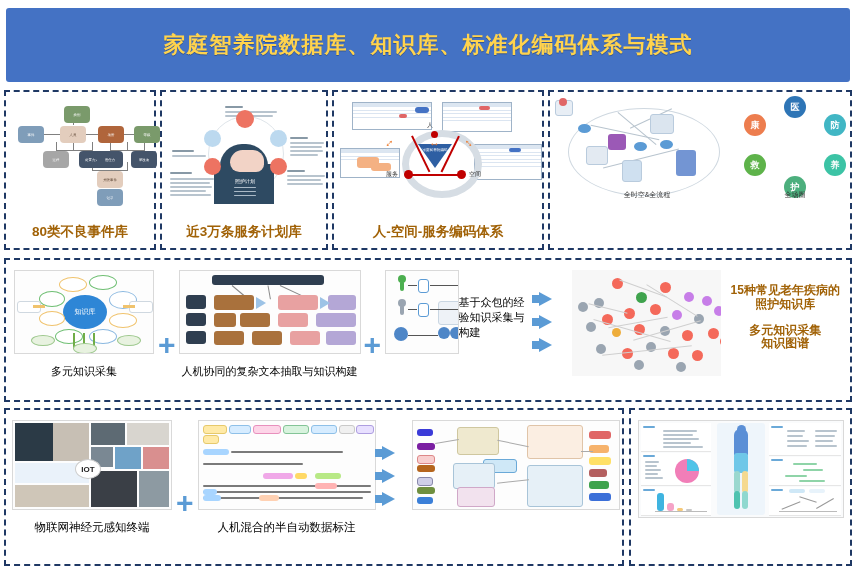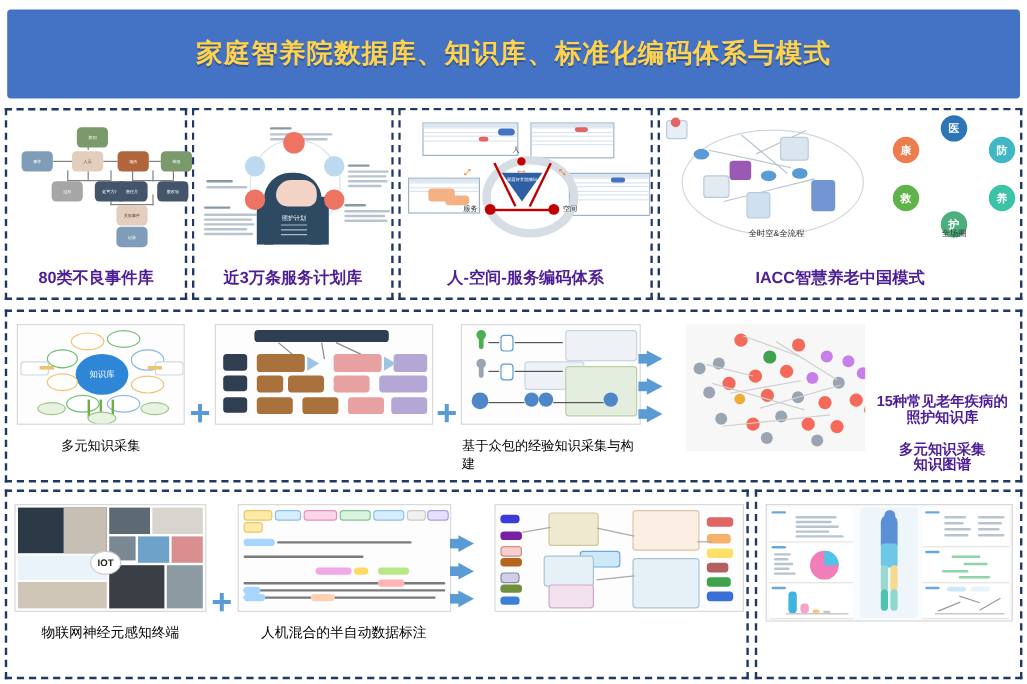--- a/index.html
+++ b/index.html
@@ -15,21 +15,21 @@
 
   
   .row{position:absolute;display:flex;}
   .panel{border:2px dashed #1f3864;box-sizing:border-box;background:#fff;
          display:flex;flex-direction:column;align-items:center;position:relative;}
   .row1{left:4px;top:90px;width:848px;height:160px;gap:4px;}
   .r1c{height:160px;}
   .row2{left:4px;top:258px;width:848px;height:144px;}
   .row3{left:4px;top:408px;width:848px;height:158px;gap:5px;}
 
-  .caption{color:#4c1d95;font-weight:bold;text-align:center;line-height:1.15;}
+  .caption{color:#a16207;font-weight:bold;text-align:center;line-height:1.15;}
   .cap-r1{font-size:13.5px;position:absolute;bottom:8px;left:0;right:0;}
   .cap-small{font-size:11px;color:#000;font-weight:normal;}
 
   .art{position:relative;overflow:hidden;background:#fff;}
 
   
   .bx{position:absolute;border-radius:3px;}
   .ln{position:absolute;background:#808080;}
 
   
@@ -244,21 +244,20 @@
         <div style="position:absolute;left:44px;top:98px;width:106px;text-align:center;font-size:7px;color:#333;">全时空&amp;全流程</div>
 
         <div class="hub" style="left:234px;top:4px;width:22px;height:22px;background:#2e75b6;font-size:9px;">医</div>
         <div class="hub" style="left:274px;top:22px;width:22px;height:22px;background:#41b6c4;font-size:9px;">防</div>
         <div class="hub" style="left:274px;top:62px;width:22px;height:22px;background:#3cc3a5;font-size:9px;">养</div>
         <div class="hub" style="left:234px;top:84px;width:22px;height:22px;background:#4caf7d;font-size:9px;">护</div>
         <div class="hub" style="left:194px;top:62px;width:22px;height:22px;background:#5eb34a;font-size:9px;">救</div>
         <div class="hub" style="left:194px;top:22px;width:22px;height:22px;background:#ed7d4e;font-size:9px;">康</div>
         <div style="position:absolute;left:208px;top:98px;width:74px;text-align:center;font-size:7px;color:#333;">全场圈</div>
       </div>
-      <div class="caption cap-r1">IACC智慧养老中国模式</div>
     </div>
   </div>
 
   <div class="row row2">
     <div class="panel" style="width:848px;height:144px;flex-direction:row;align-items:flex-start;padding:10px 8px;">
 
       <div style="width:140px;display:flex;flex-direction:column;align-items:center;">
         <div class="subart" style="width:138px;height:82px;">
           <div class="circ" style="left:48px;top:24px;width:44px;height:34px;background:#2e86d6;"></div>
           <div style="position:absolute;left:48px;top:36px;width:44px;text-align:center;color:#fff;font-size:7px;">知识库</div>
@@ -302,25 +301,26 @@
           <div style="position:absolute;left:140px;top:26px;width:0;height:0;border-top:6px solid transparent;border-bottom:6px solid transparent;border-left:10px solid #9dc3e6;"></div>
           <div class="bx" style="left:34px;top:42px;width:22px;height:14px;background:#a9713c;"></div>
           <div class="bx" style="left:60px;top:42px;width:30px;height:14px;background:#a9713c;"></div>
           <div class="bx" style="left:98px;top:42px;width:30px;height:14px;background:#e8a1a1;"></div>
           <div class="bx" style="left:136px;top:42px;width:40px;height:14px;background:#b4a7d6;"></div>
           <div class="bx" style="left:34px;top:60px;width:30px;height:14px;background:#a9713c;"></div>
           <div class="bx" style="left:72px;top:60px;width:30px;height:14px;background:#a9713c;"></div>
           <div class="bx" style="left:110px;top:60px;width:30px;height:14px;background:#e8a1a1;"></div>
           <div class="bx" style="left:146px;top:60px;width:30px;height:14px;background:#b4a7d6;"></div>
         </div>
+        <div class="cap-small" style="margin-top:10px;">人机协同的复杂文本抽取与知识构建</div>
       </div>
 
       <div class="plus" style="margin:30px 4px 0 4px;">+</div>
 
-      <div style="width:148px;display:flex;flex-direction:column;align-items:center;">
+      <div style="width:148px;display:flex;flex-direction:row;align-items:center;">
         <div class="subart" style="width:148px;height:82px;">
           <div class="bx" style="left:86px;top:4px;width:58px;height:24px;background:#eef2f7;border:1px solid #c9d6e2;"></div>
           <div class="bx" style="left:52px;top:30px;width:48px;height:22px;background:#eef2f7;border:1px solid #c9d6e2;"></div>
           <div class="bx" style="left:86px;top:34px;width:58px;height:40px;background:#e4eede;border:1px solid #b8cfa8;"></div>
           <div class="bx" style="left:14px;top:10px;width:4px;height:10px;background:#4caf50;"></div>
           <div class="circ" style="left:12px;top:4px;width:8px;height:8px;background:#4caf50;"></div>
           <div class="bx" style="left:14px;top:34px;width:4px;height:10px;background:#9aa5b1;"></div>
           <div class="circ" style="left:12px;top:28px;width:8px;height:8px;background:#9aa5b1;"></div>
           <div class="bx" style="left:32px;top:8px;width:9px;height:12px;background:#fff;border:1px solid #5b9bd5;"></div>
           <div class="bx" style="left:32px;top:32px;width:9px;height:12px;background:#fff;border:1px solid #5b9bd5;"></div>
@@ -375,21 +375,21 @@
         <div class="ln" style="left:16px;top:38px;width:40px;height:1px;background:#cfcfcf;transform:rotate(14deg);"></div>
         <div class="ln" style="left:36px;top:52px;width:60px;height:1px;background:#cfcfcf;transform:rotate(-10deg);"></div>
         <div class="ln" style="left:46px;top:18px;width:50px;height:1px;background:#cfcfcf;transform:rotate(20deg);"></div>
         <div class="ln" style="left:60px;top:60px;width:70px;height:1px;background:#cfcfcf;transform:rotate(-16deg);"></div>
         <div class="ln" style="left:30px;top:80px;width:90px;height:1px;background:#cfcfcf;transform:rotate(-6deg);"></div>
         <div class="ln" style="left:70px;top:30px;width:60px;height:1px;background:#cfcfcf;transform:rotate(32deg);"></div>
         <div class="ln" style="left:20px;top:60px;width:80px;height:1px;background:#cfcfcf;transform:rotate(16deg);"></div>
       </div>
 
       <div style="margin-left:8px;margin-top:14px;text-align:center;width:130px;">
-        <div class="caption" style="font-size:12px;margin-top:44px;">15种常见老年疾病的</div>
+        <div class="caption" style="font-size:12px;">15种常见老年疾病的</div>
         <div class="caption" style="font-size:12px;">照护知识库</div>
         <div class="caption" style="font-size:12px;margin-top:12px;">多元知识采集</div>
         <div class="caption" style="font-size:12px;">知识图谱</div>
       </div>
     </div>
   </div>
 
   <div class="row row3">
 
     <div class="panel" style="width:620px;height:158px;flex-direction:row;align-items:flex-start;padding:10px 6px;">

